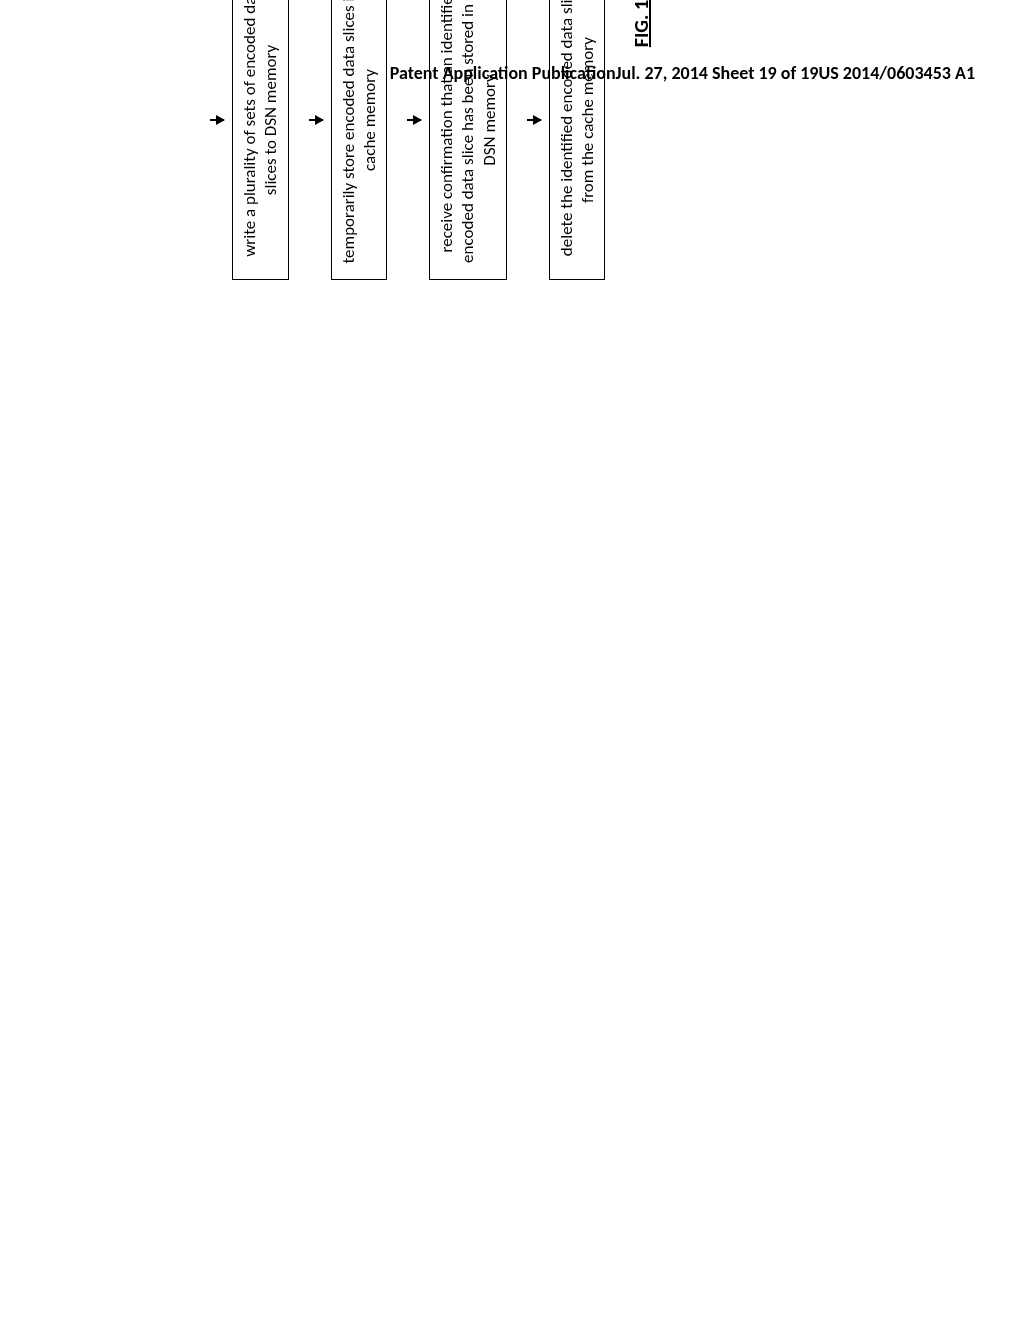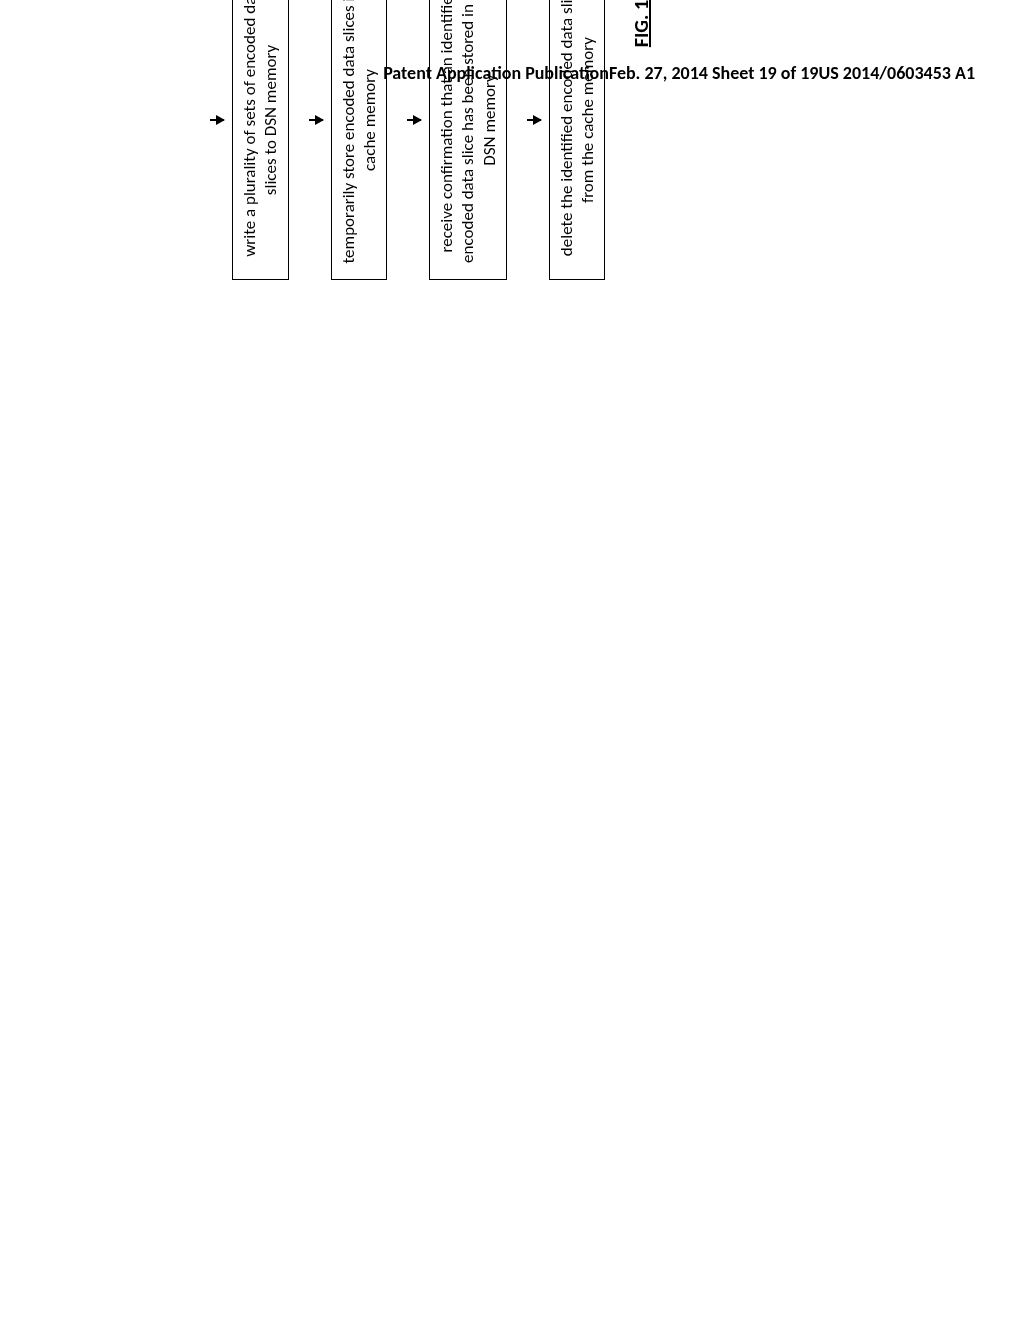--- a/index.html
+++ b/index.html
@@ -20,21 +20,21 @@
   .spacer10 { height: 10px; }
   .figlabel { font-weight: bold; text-decoration: underline; font-size: 20px; margin-top: 24px; text-align: right; width: 320px; padding-right: 20px; }
 </style>
 </head>
 <body>
 
 <div class="page">
 
   <div class="header">
     <div class="left">Patent Application Publication</div>
-    <div class="mid">Feb. 27, 2014  Sheet 19 of 19</div>
+    <div class="mid">Jul. 27, 2014  Sheet 19 of 19</div>
     <div class="right">US 2014/0603453 A1</div>
   </div>
 
   <div class="content">
 
     <div class="col">
 
       <div class="step">
         <div class="stepnum">230</div>
         <div class="arrowwrap">

